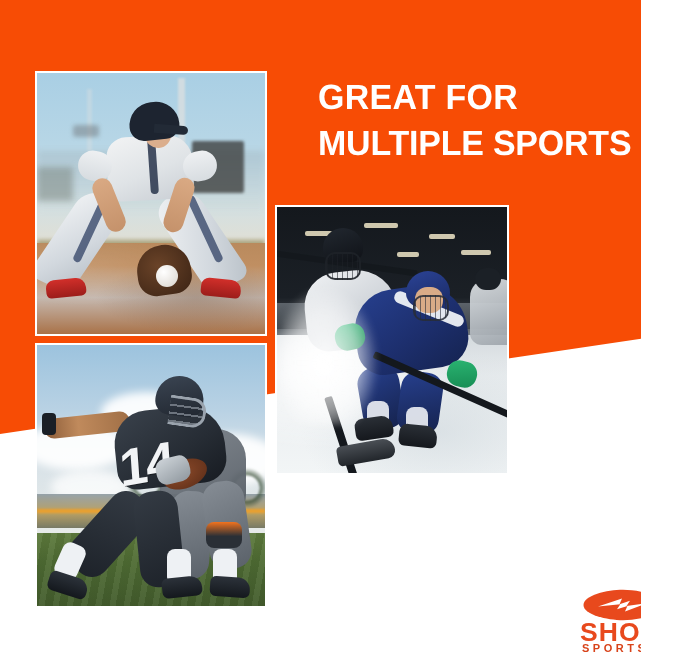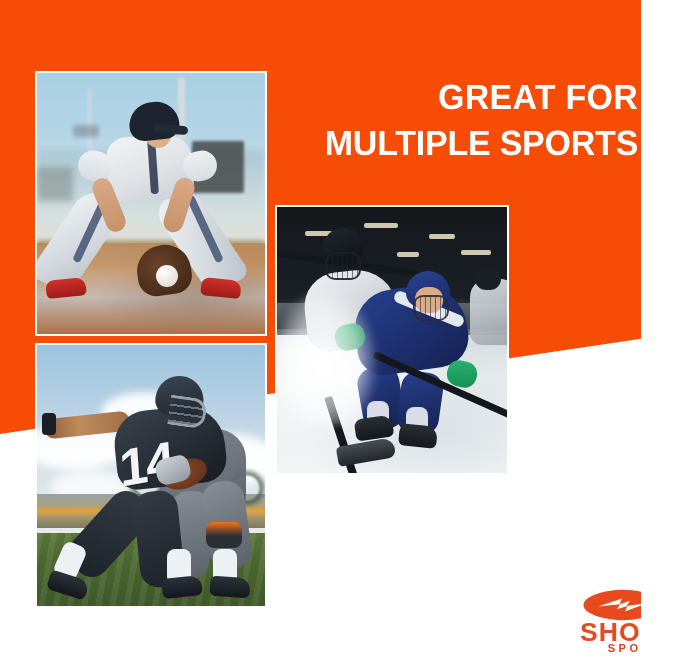--- a/index.html
+++ b/index.html
@@ -10,21 +10,20 @@
   body {
     font-family: "Liberation Sans", sans-serif;
   }
 
   #stage {
     position: relative;
     width: 641px;
     height: 658px;
     overflow: hidden;
     background: #ffffff;
-    text-align: right;
   }
 
   
   .orange-panel {
     position: absolute;
     left: 0;
     top: 0;
     width: 679px;
     height: 500px;
     background: #f74c05;

